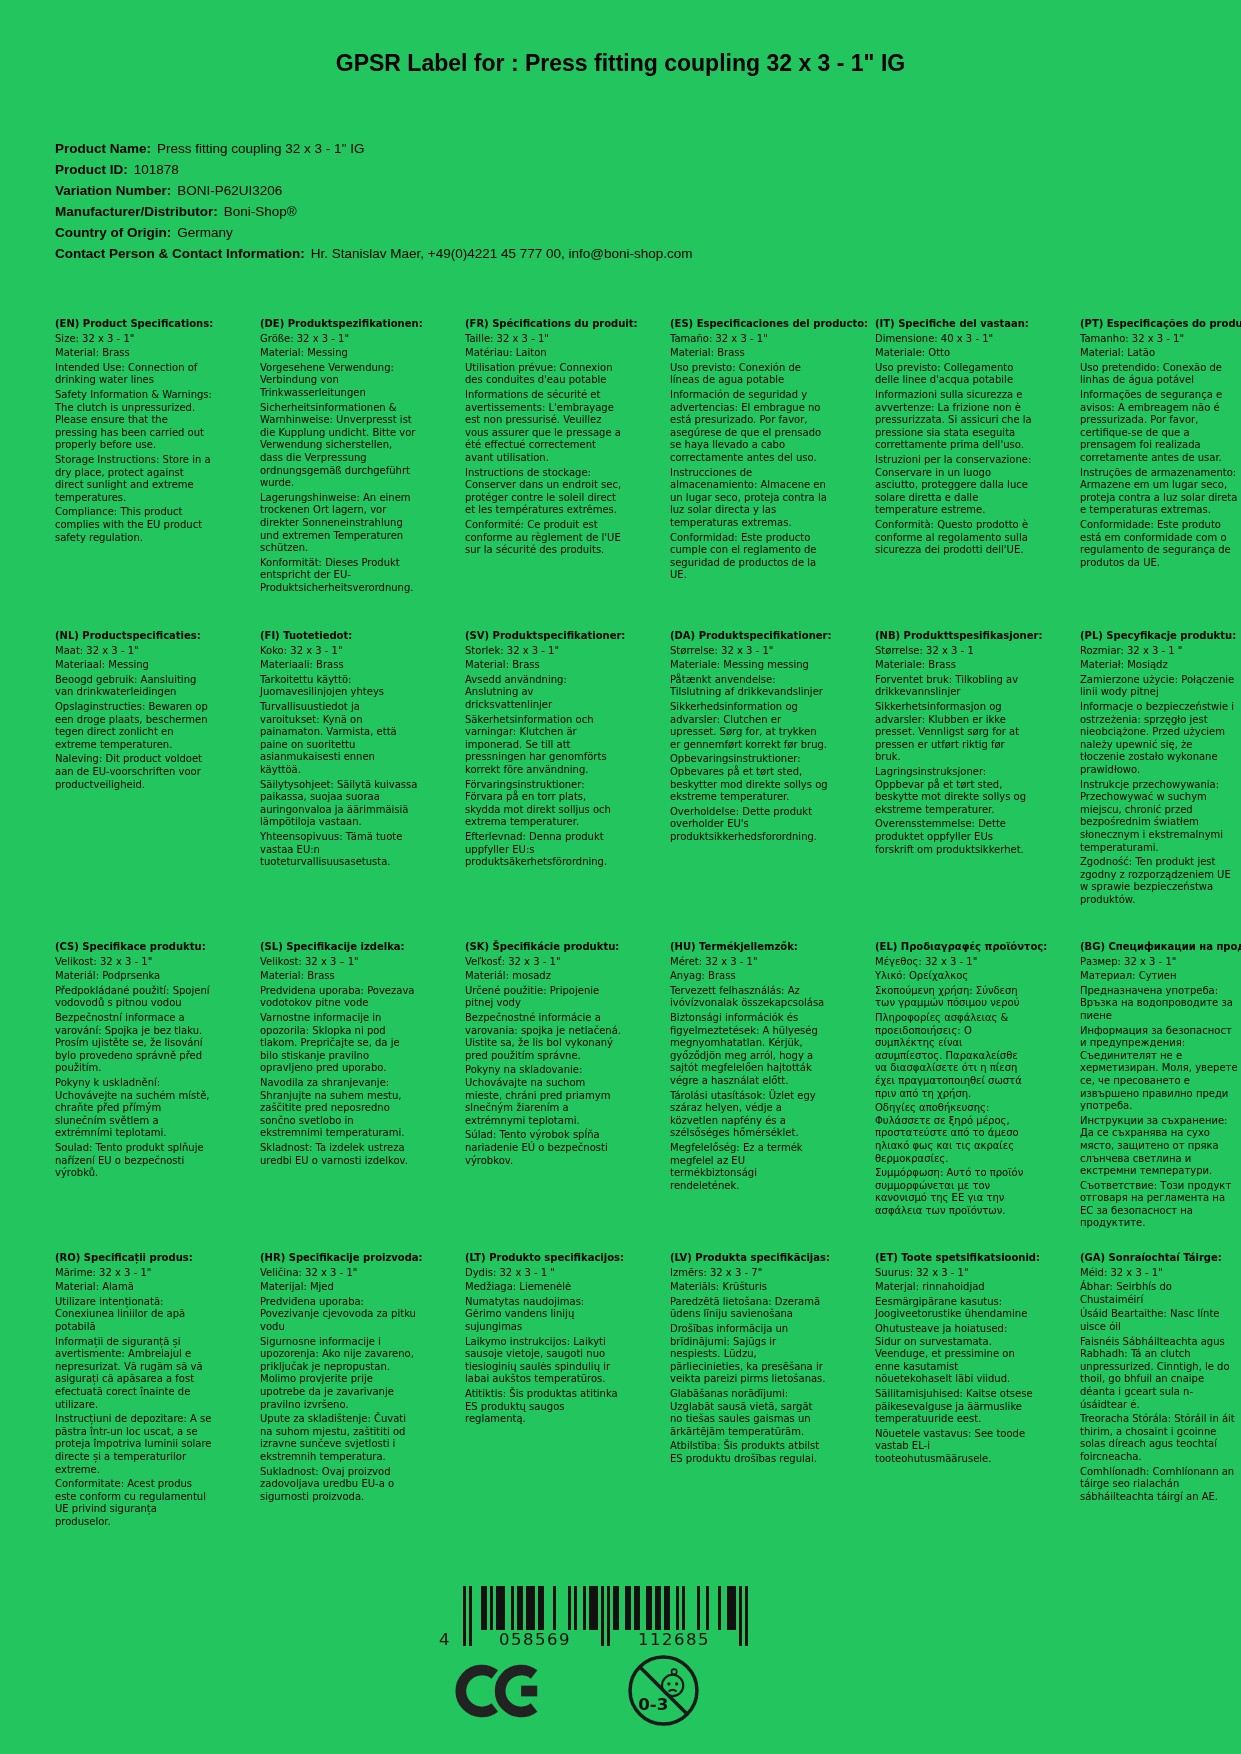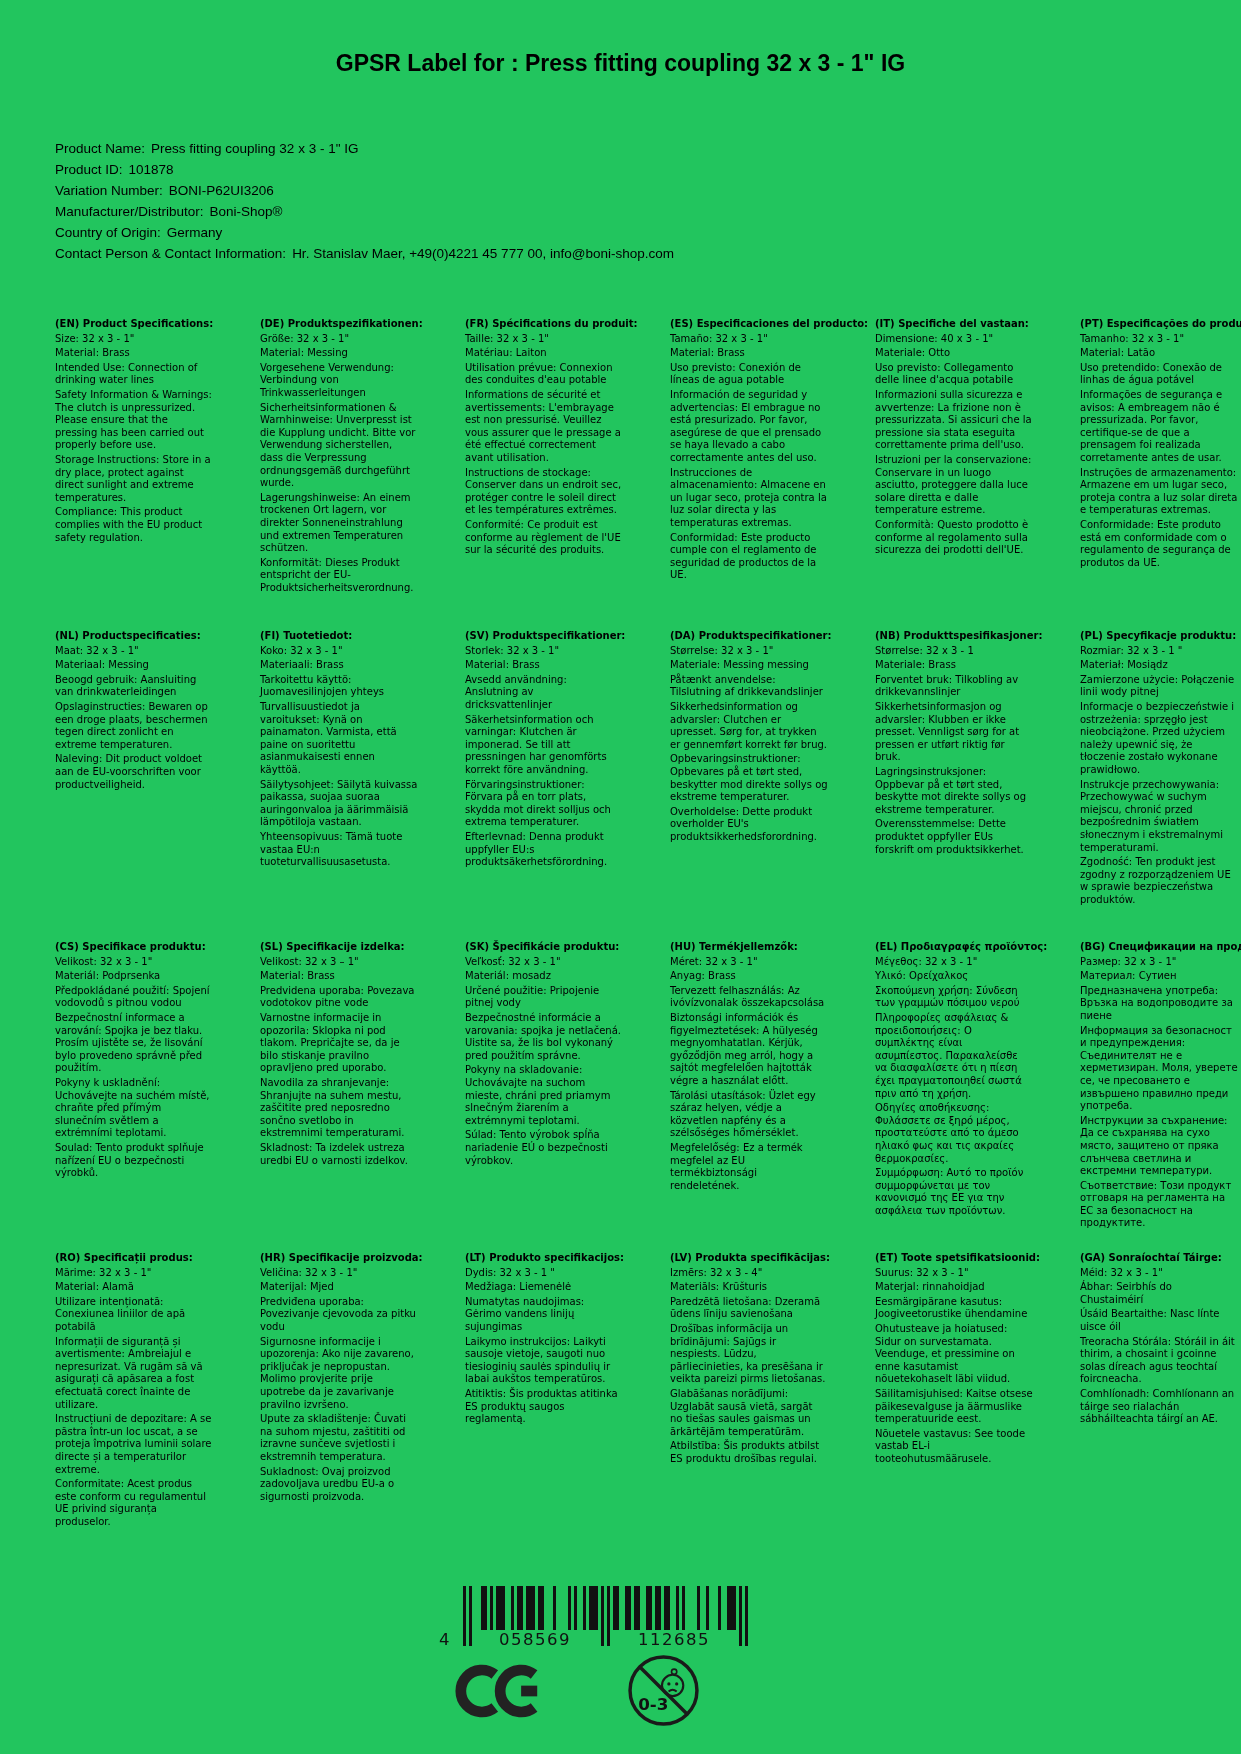--- a/index.html
+++ b/index.html
@@ -2,21 +2,21 @@
 <html><head>
 <meta charset="utf-8">
 <style>
   html,body{margin:0;padding:0;background:#fff;}
   .page{position:relative;width:1241px;height:1754px;background:#22c55e;color:#000;
         font-family:"DejaVu Sans",sans-serif;overflow:hidden;}
   .title{position:absolute;top:50px;left:0;width:100%;text-align:center;
          font-family:"Liberation Sans",sans-serif;font-weight:bold;font-size:23px;}
   .product-info{position:absolute;top:138px;left:55px;
                 font-family:"Liberation Sans",sans-serif;font-size:13.5px;line-height:21px;}
-  .info-row .lbl{font-weight:normal;}
+  .info-row .lbl{font-weight:bold;}
   .info-row .val{margin-left:6px;}
   .lang-grid{position:absolute;top:318px;left:55px;display:grid;
              grid-template-columns:repeat(6,181px);
              grid-template-rows:312px 311px 311px auto;column-gap:24px;}
   .block{font-size:10px;line-height:12.6px;}
   .bh{font-weight:bold;white-space:nowrap;overflow:visible;}
   .block p{margin:2px 0 0 0;width:158px;overflow-wrap:break-word;}
   .barcode{position:absolute;left:434px;top:1586px;}
   .barcode text{font-family:"DejaVu Sans",sans-serif;font-size:16.5px;letter-spacing:1.5px;fill:#111;}
   .ce{position:absolute;left:455px;top:1664px;}
@@ -222,41 +222,42 @@
       <div class="block">
         <div class="bh">(LT) Produkto specifikacijos:</div>
         <p>Dydis: 32 x 3 - 1 "</p>
         <p>Medžiaga: Liemenėlė</p>
         <p>Numatytas naudojimas: Gėrimo vandens linijų sujungimas</p>
         <p>Laikymo instrukcijos: Laikyti sausoje vietoje, saugoti nuo tiesioginių saulės spindulių ir labai aukštos temperatūros.</p>
         <p>Atitiktis: Šis produktas atitinka ES produktų saugos reglamentą.</p>
       </div>
       <div class="block">
         <div class="bh">(LV) Produkta specifikācijas:</div>
-        <p>Izmērs: 32 x 3 - 4"</p>
+        <p>Izmērs: 32 x 3 - 7"</p>
         <p>Materiāls: Krūšturis</p>
         <p>Paredzētā lietošana: Dzeramā ūdens līniju savienošana</p>
         <p>Drošības informācija un brīdinājumi: Sajūgs ir nespiests. Lūdzu, pārliecinieties, ka presēšana ir veikta pareizi pirms lietošanas.</p>
         <p>Glabāšanas norādījumi: Uzglabāt sausā vietā, sargāt no tiešas saules gaismas un ārkārtējām temperatūrām.</p>
         <p>Atbilstība: Šis produkts atbilst ES produktu drošības regulai.</p>
       </div>
       <div class="block">
         <div class="bh">(ET) Toote spetsifikatsioonid:</div>
         <p>Suurus: 32 x 3 - 1"</p>
         <p>Materjal: rinnahoidjad</p>
         <p>Eesmärgipärane kasutus: Joogiveetorustike ühendamine</p>
         <p>Ohutusteave ja hoiatused: Sidur on survestamata. Veenduge, et pressimine on enne kasutamist nõuetekohaselt läbi viidud.</p>
         <p>Säilitamisjuhised: Kaitse otsese päikesevalguse ja äärmuslike temperatuuride eest.</p>
         <p>Nõuetele vastavus: See toode vastab EL-i tooteohutusmäärusele.</p>
       </div>
       <div class="block">
         <div class="bh">(GA) Sonraíochtaí Táirge:</div>
         <p>Méid: 32 x 3 - 1"</p>
         <p>Ábhar: Seirbhís do Chustaiméirí</p>
         <p>Úsáid Beartaithe: Nasc línte uisce óil</p>
+        <p>Faisnéis Sábháilteachta agus Rabhadh: Tá an clutch unpressurized. Cinntigh, le do thoil, go bhfuil an cnaipe déanta i gceart sula n-úsáidtear é.</p>
         <p>Treoracha Stórála: Stóráil in áit thirim, a chosaint i gcoinne solas díreach agus teochtaí foircneacha.</p>
         <p>Comhlíonadh: Comhlíonann an táirge seo rialachán sábháilteachta táirgí an AE.</p>
       </div>
     </div>
 
   <svg class="barcode" width="314" height="62" viewBox="-29 0 314 62">
     <g fill="#111">
         <rect x="0" y="0" width="3" height="60"></rect>
         <rect x="6" y="0" width="3" height="60"></rect>
         <rect x="18" y="0" width="3" height="44"></rect>

